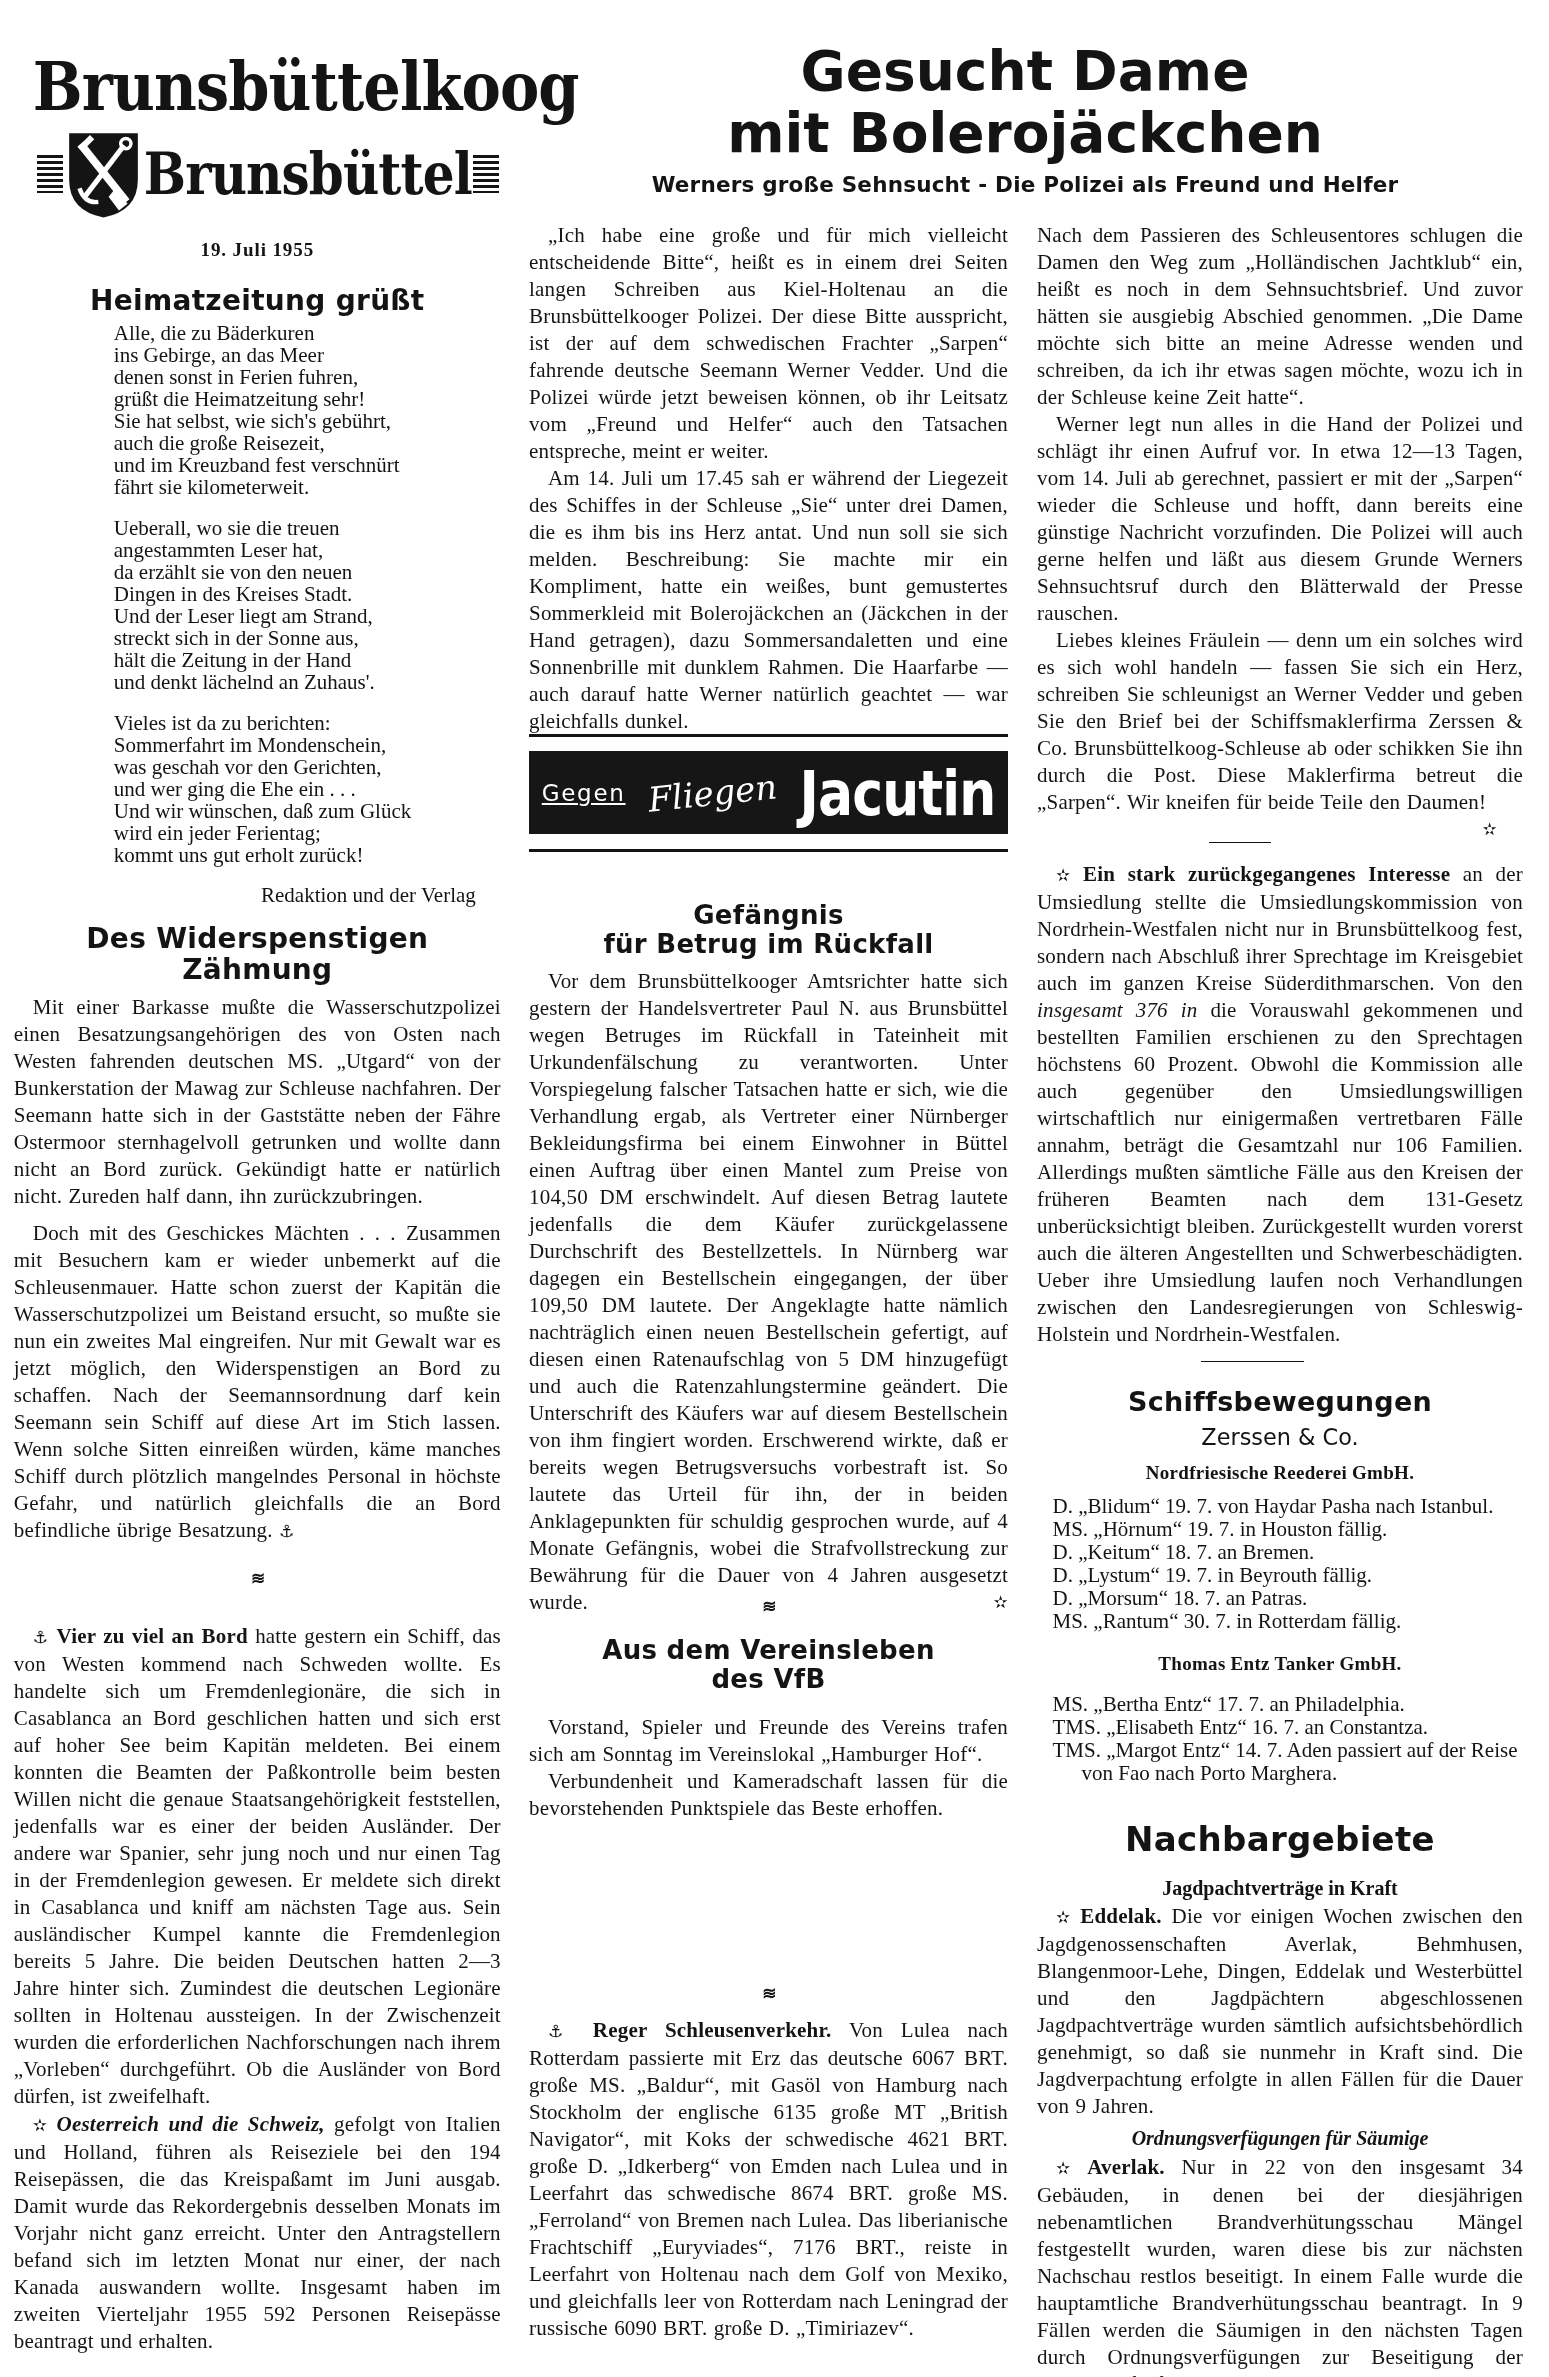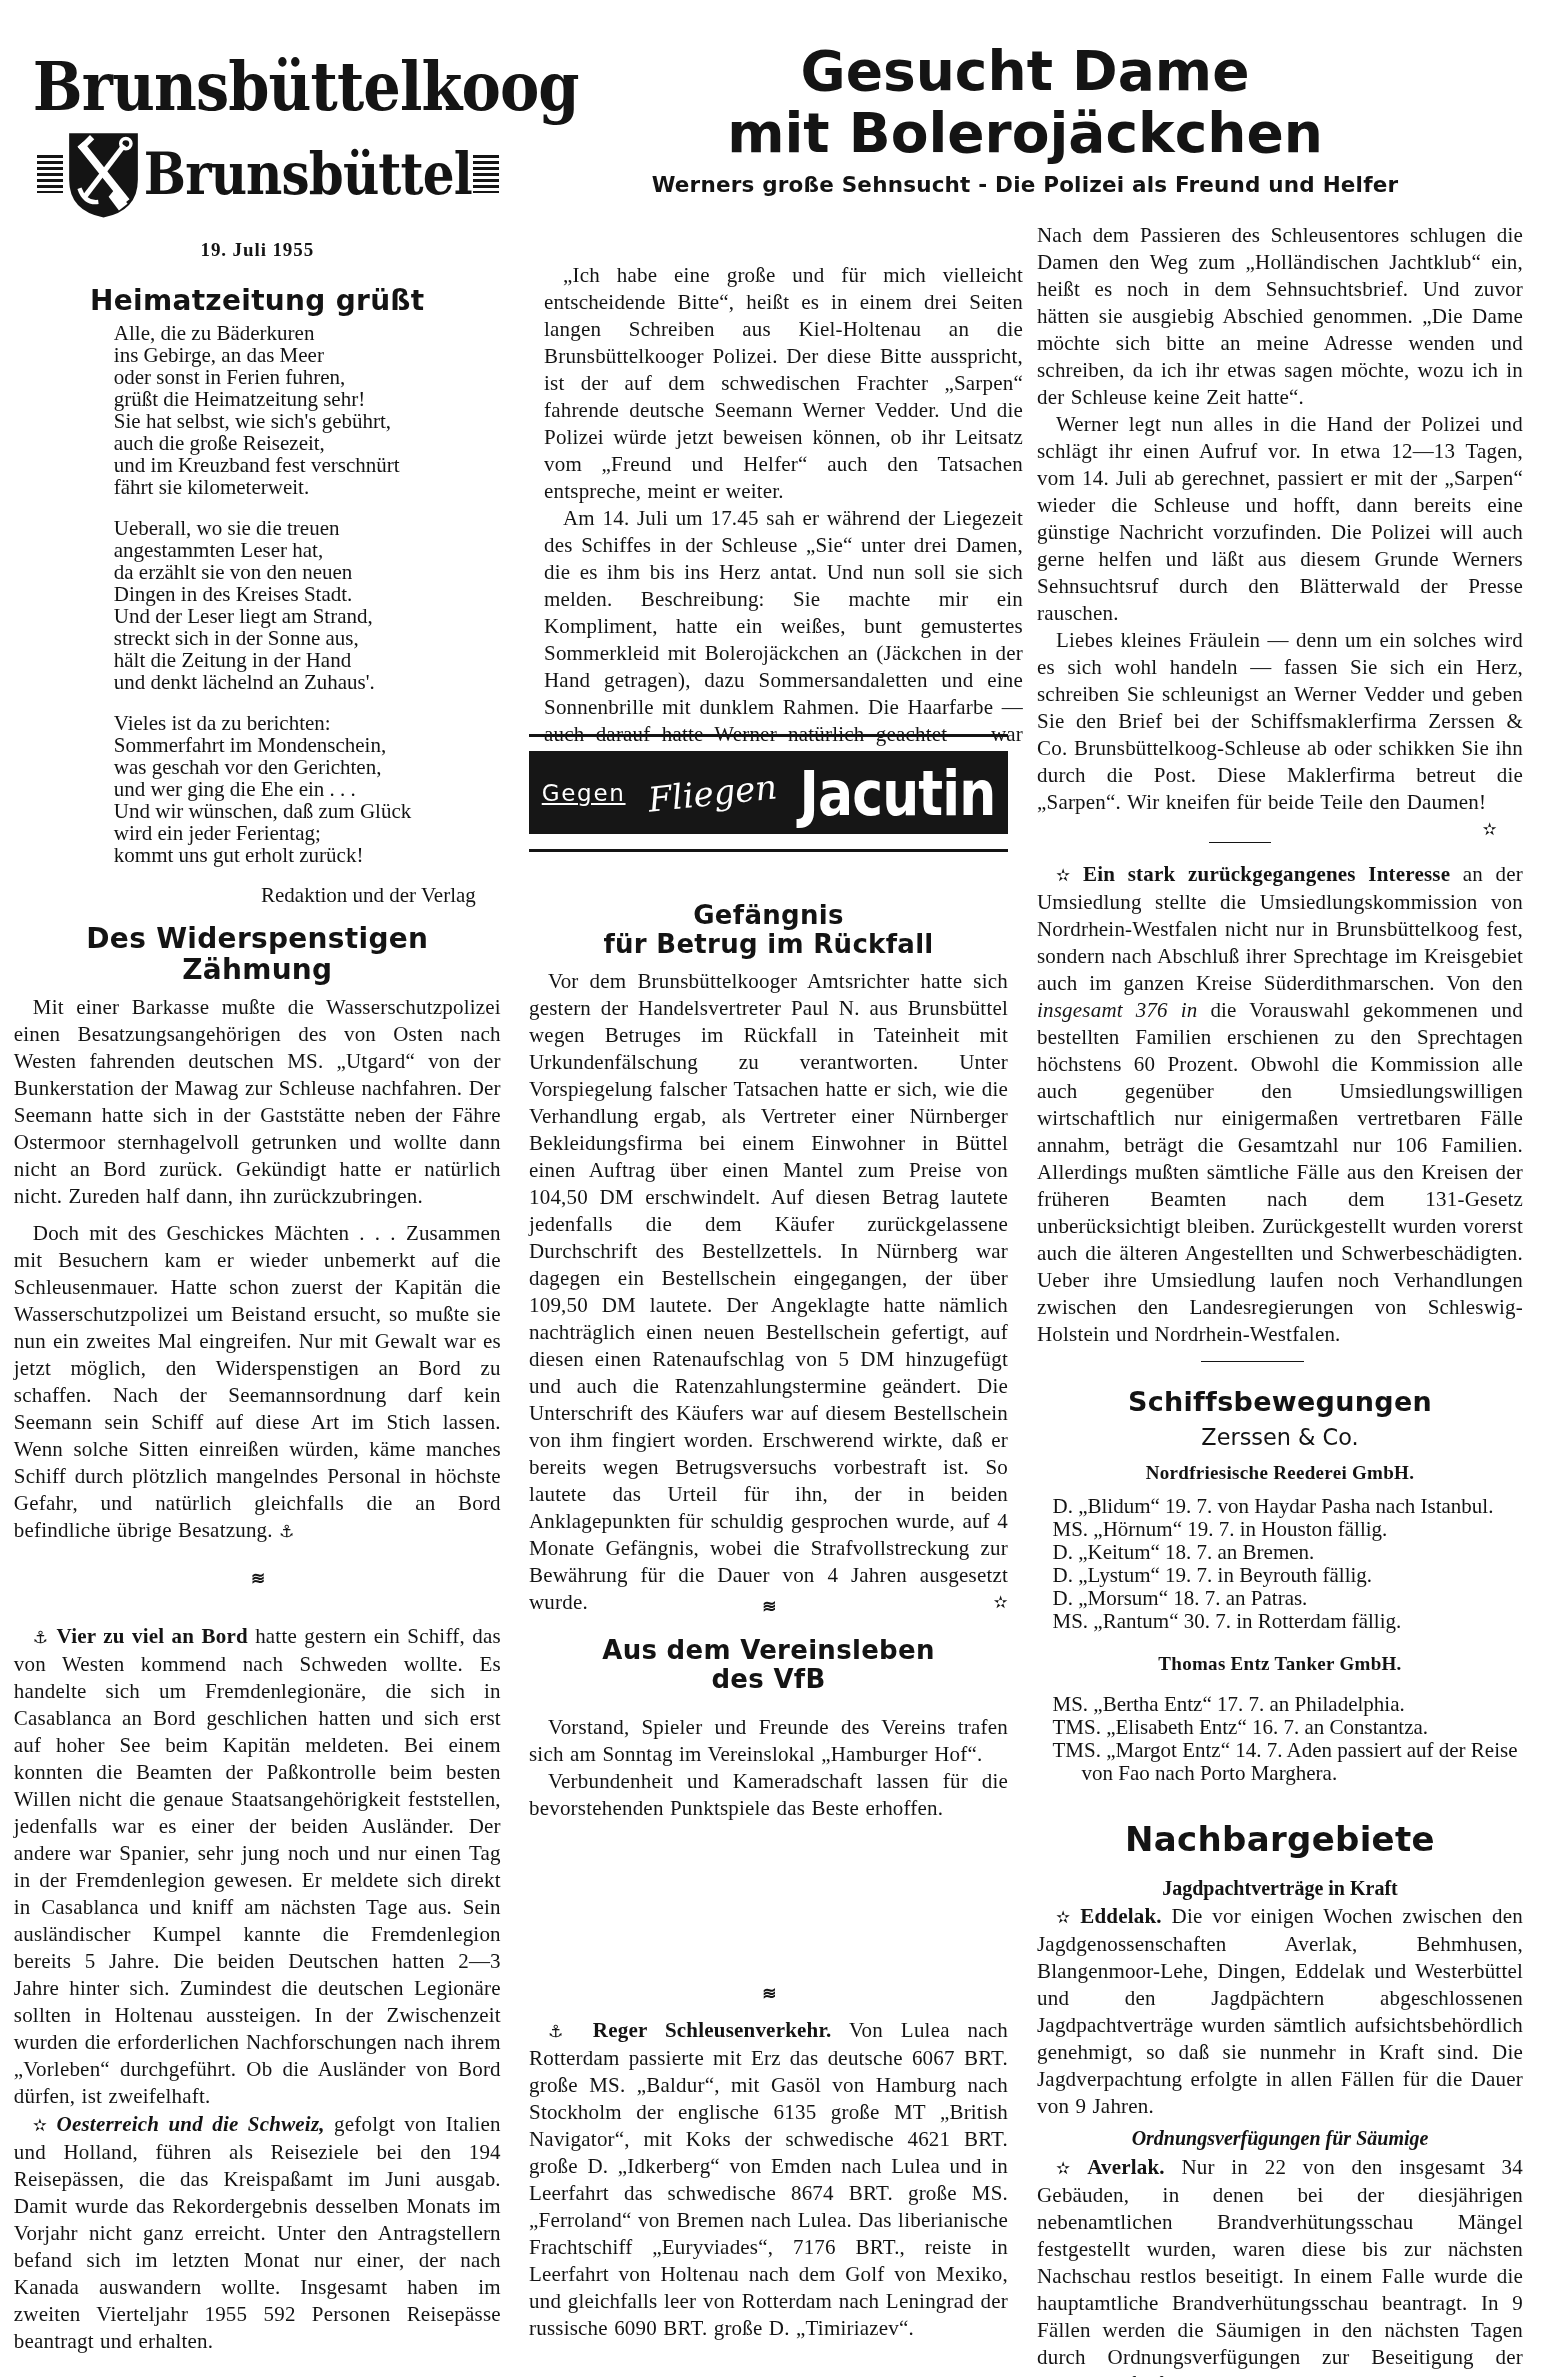--- a/index.html
+++ b/index.html
@@ -57,21 +57,21 @@
 
   .banner-title {
     position: absolute; top: 40px; left: 0; width: 1016px; text-align: center;
     font-family: "DejaVu Sans", sans-serif; font-weight: 700; font-size: 55px; line-height: 62px;
   }
   .banner-sub {
     position: absolute; top: 172px; left: 0; width: 1016px; text-align: center;
     font-family: "DejaVu Sans", sans-serif; font-weight: 700; font-size: 21.5px; letter-spacing: 0.2px;
   }
 
-  .gesucht-a { position: absolute; top: 222px; left: 15px; width: 479px; margin-top: 40px; }
+  .gesucht-a { position: absolute; top: 222px; left: 0; width: 479px; }
   .gesucht-a p + p { margin-top: 0; }
   .rule { border-top: 3.4px solid #141414; }
   .ad-rule-top { position: absolute; top: 734px; left: 0; width: 479px; }
   .ad {
     position: absolute; top: 751px; left: 0; width: 479px; height: 83px; background: #161616; color: #fff;
     display: flex; align-items: center; justify-content: center; gap: 22.4px;
   }
   .ad-gegen { font-family: "DejaVu Sans", sans-serif; font-size: 23px; letter-spacing: 1.7px; text-decoration: underline; }
   .ad-fliegen { font-family: "DejaVu Serif", serif; font-style: italic; font-size: 34px; transform: rotate(-6deg); }
   .ad-brand { font-family: "DejaVu Sans", sans-serif; font-weight: 700; font-size: 52px; transform: scaleY(1.2); letter-spacing: -0.9px; }
@@ -137,21 +137,21 @@
   </div>
 
   <div class="date">19. Juli 1955</div>
 
   <h2 class="head h-heimat">Heimatzeitung grüßt</h2>
 
   <div class="poem" id="poem">
       <div class="stanza">
         <span class="line">Alle, die zu Bäderkuren</span>
         <span class="line">ins Gebirge, an das Meer</span>
-        <span class="line">oder sonst in Ferien fuhren,</span>
+        <span class="line">denen sonst in Ferien fuhren,</span>
         <span class="line">grüßt die Heimatzeitung sehr!</span>
         <span class="line">Sie hat selbst, wie sich's gebührt,</span>
         <span class="line">auch die große Reisezeit,</span>
         <span class="line">und im Kreuzband fest verschnürt</span>
         <span class="line">fährt sie kilometerweit.</span>
       </div>
       <div class="stanza">
         <span class="line">Ueberall, wo sie die treuen</span>
         <span class="line">angestammten Leser hat,</span>
         <span class="line">da erzählt sie von den neuen</span>

